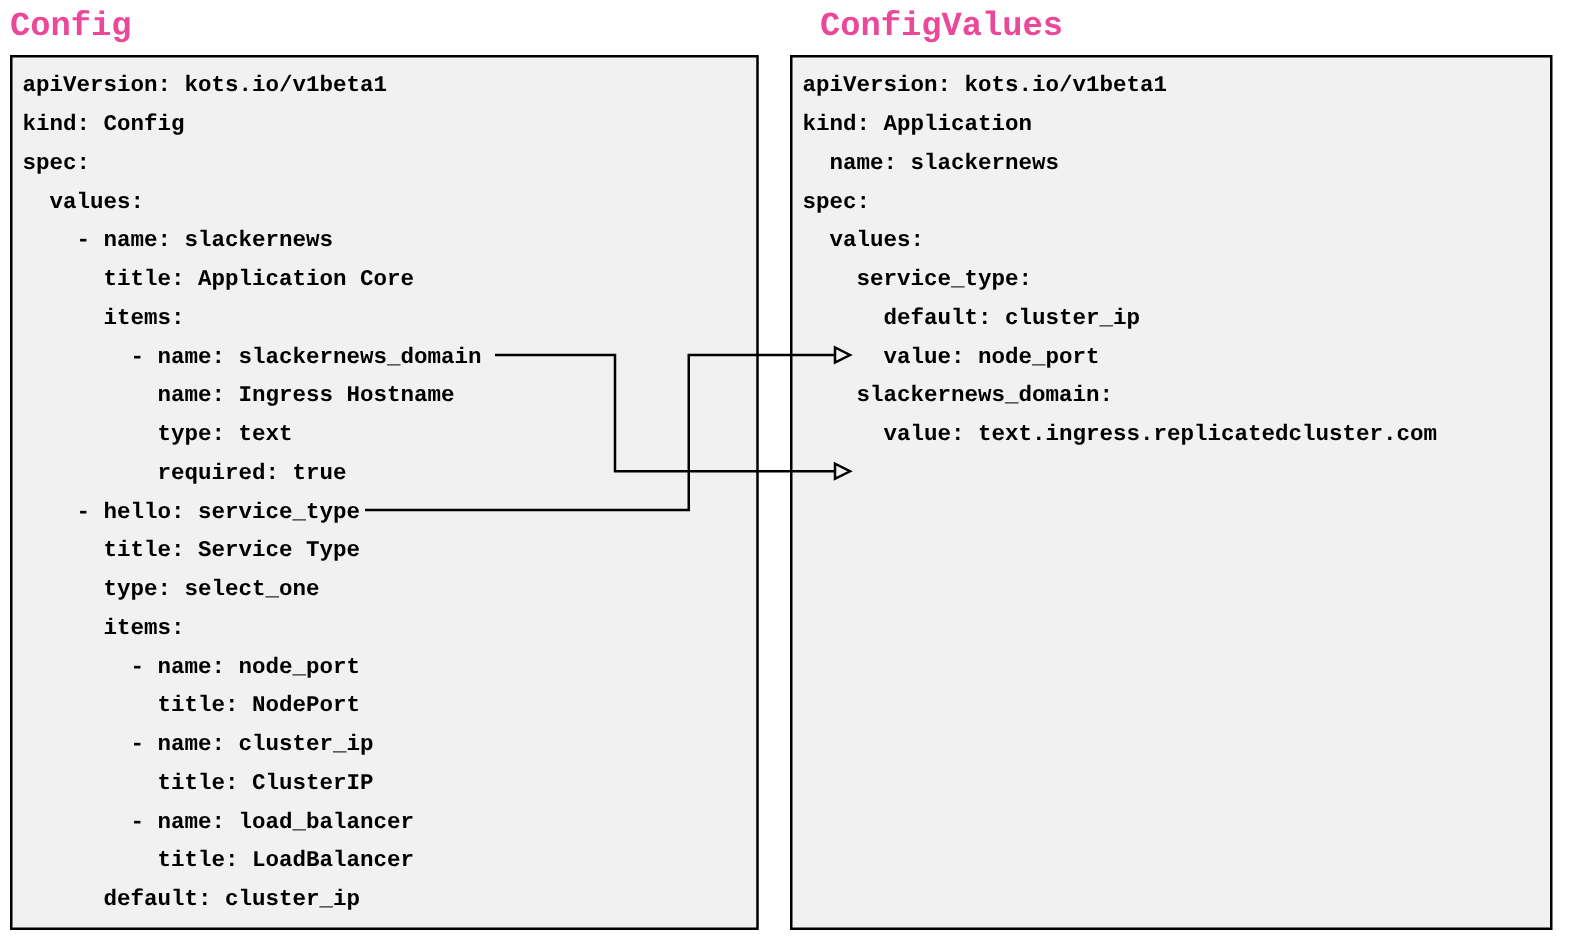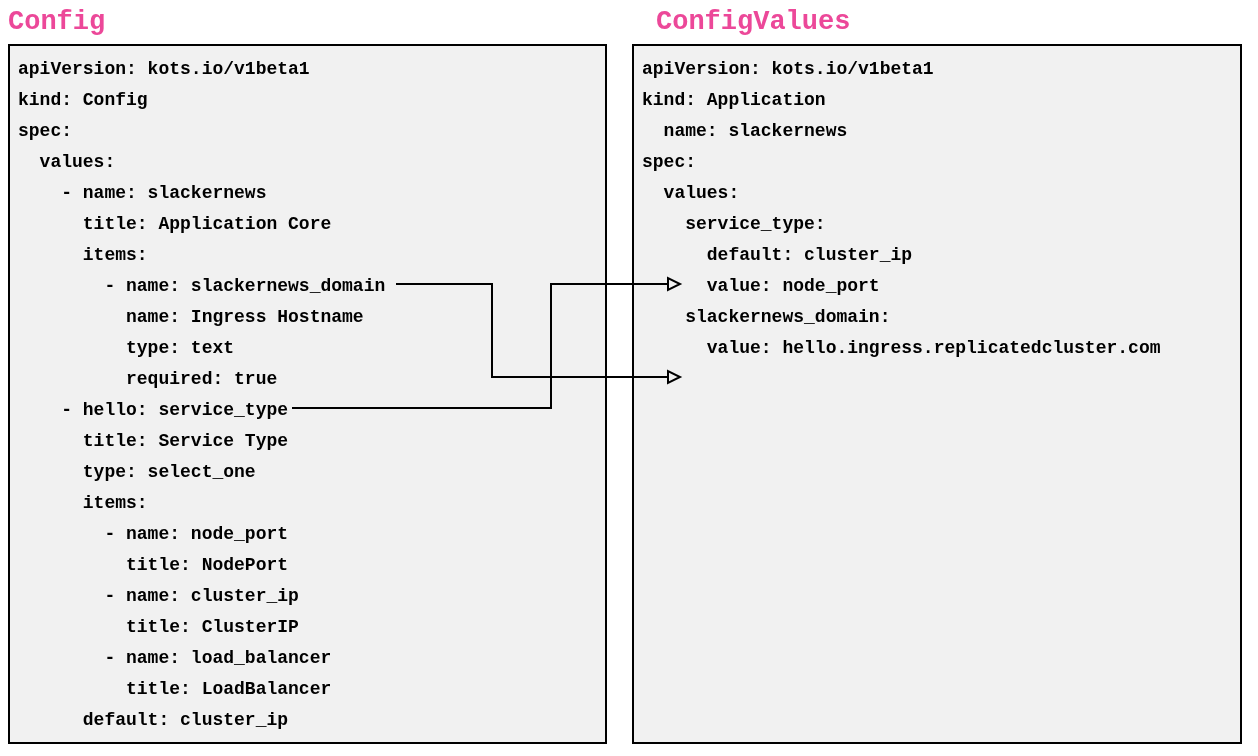--- a/index.html
+++ b/index.html
@@ -84,21 +84,21 @@
   <div class="code-lines">
       <div class="code-line">apiVersion: kots.io/v1beta1</div>
       <div class="code-line">kind: Application</div>
       <div class="code-line">  name: slackernews</div>
       <div class="code-line">spec:</div>
       <div class="code-line">  values:</div>
       <div class="code-line">    service_type:</div>
       <div class="code-line">      default: cluster_ip</div>
       <div class="code-line">      value: node_port</div>
       <div class="code-line">    slackernews_domain:</div>
-      <div class="code-line">      value: hello.ingress.replicatedcluster.com</div>
+      <div class="code-line">      value: text.ingress.replicatedcluster.com</div>
     </div>
 </div>
 
 <svg id="arrow-overlay" viewBox="0 0 1258 756">
     <polyline points="396,284 492,284 492,377 668,377" fill="none" stroke="#000000" stroke-width="2"></polyline>
     <polygon points="668,371 668,383 680,377" fill="#f1f1f1" stroke="#000000" stroke-width="2"></polygon>
     <polyline points="292,408 551,408 551,284 668,284" fill="none" stroke="#000000" stroke-width="2"></polyline>
     <polygon points="668,278 668,290 680,284" fill="#f1f1f1" stroke="#000000" stroke-width="2"></polygon>
   </svg>
 

